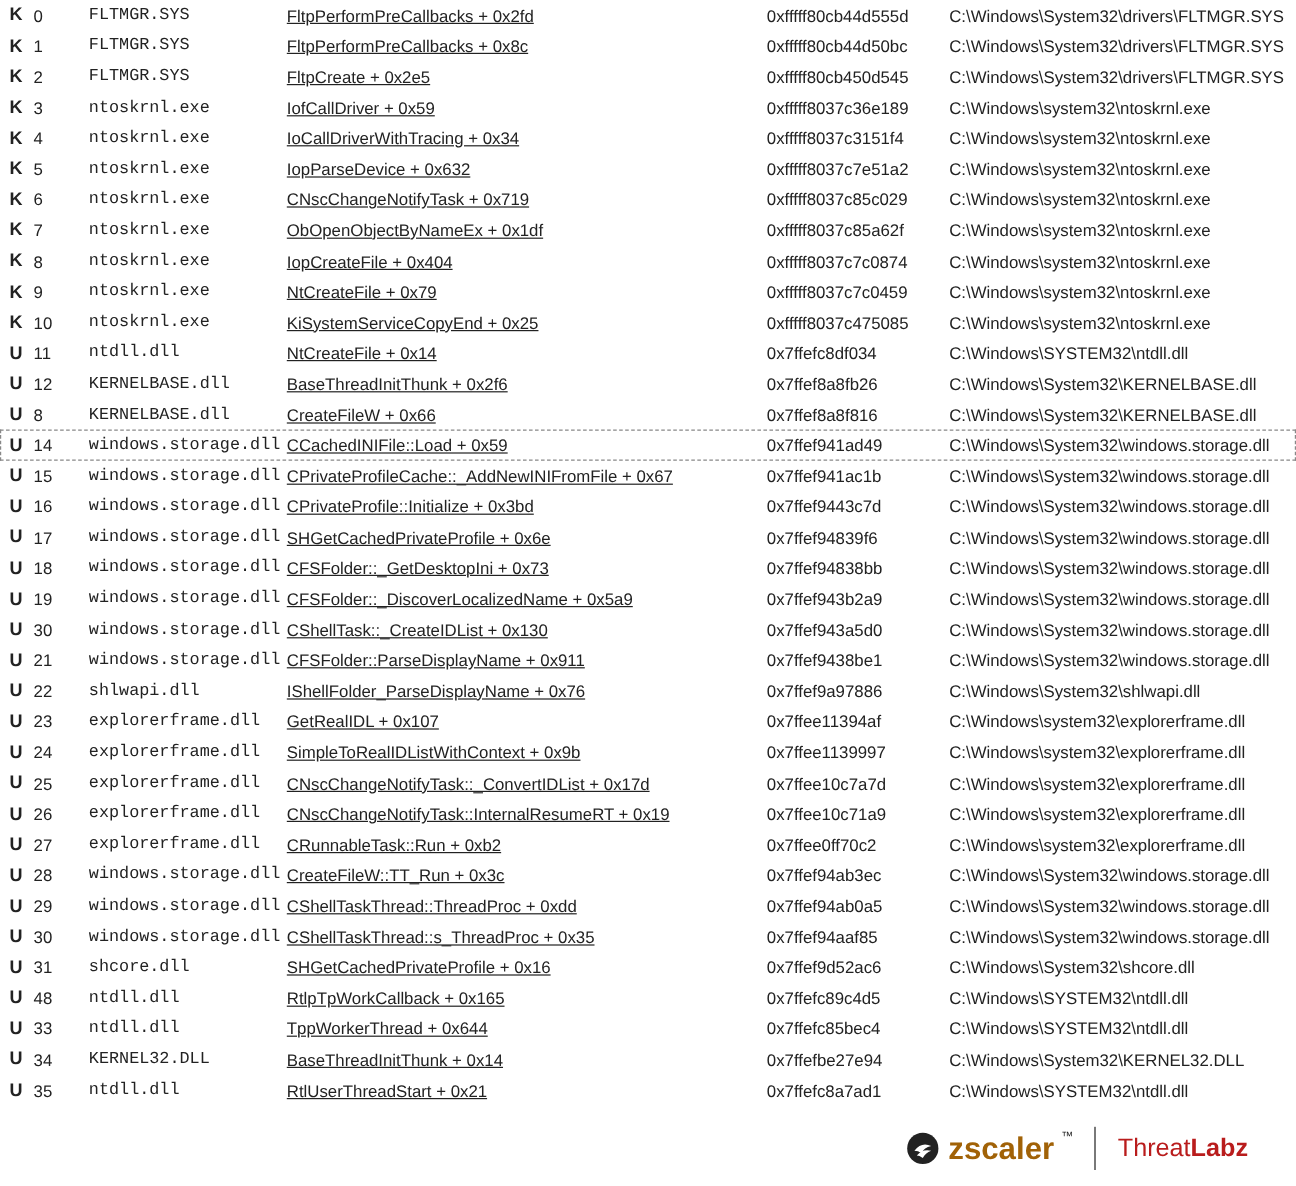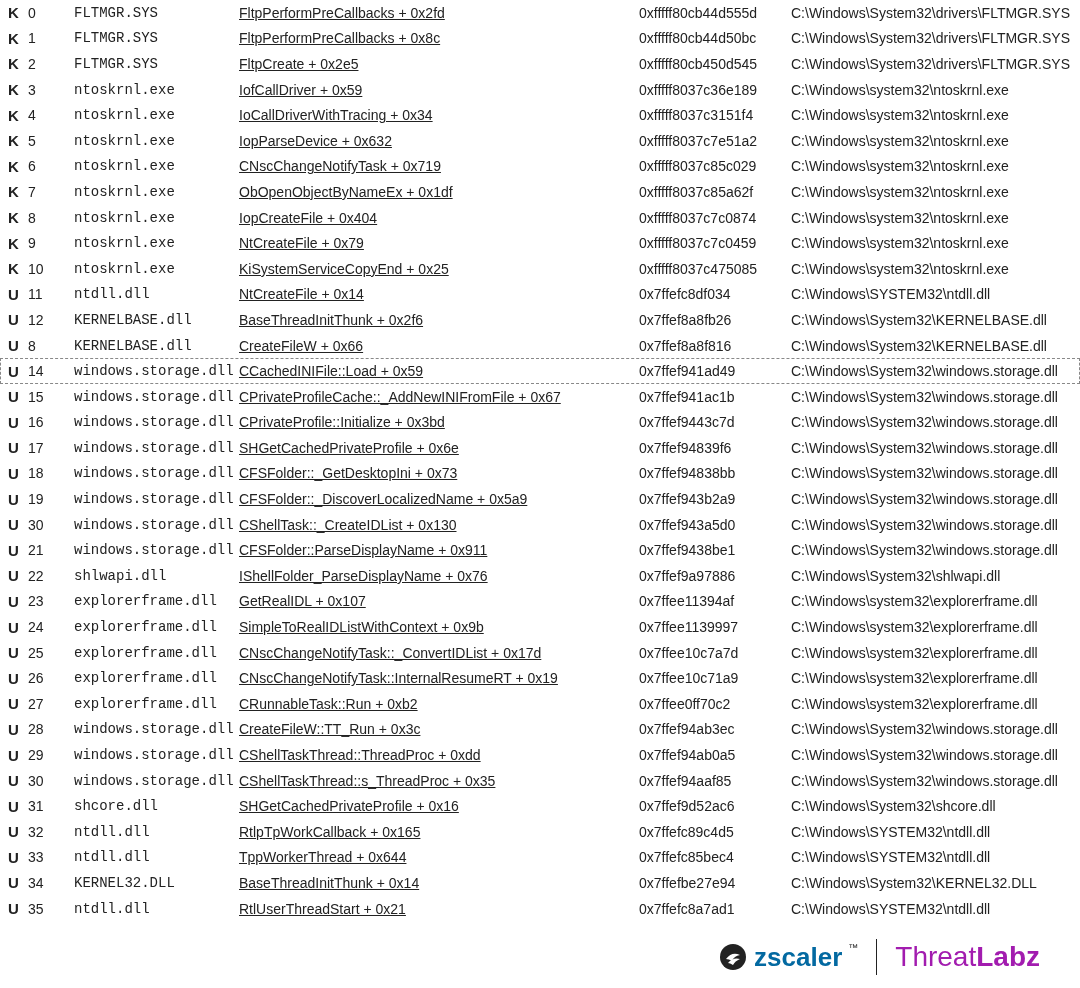--- a/index.html
+++ b/index.html
@@ -54,38 +54,38 @@
   }
   .zscaler {
     display: flex;
     align-items: center;
     gap: 6px;
     position: relative;
   }
   .zscaler-text {
     font-weight: 700;
     font-size: 26px;
-    color: #0369a1;
+    color: #a16207;
     font-family: Arial, sans-serif;
   }
   .tm {
     font-size: 10px;
     color: #222;
     position: relative;
     top: -10px;
   }
   .sep {
     width: 1px;
     height: 36px;
     background: #222;
   }
   .threatlabz {
-    font-size: 28px;
+    font-size: 21px;
     font-weight: 400;
-    color: #a21caf;
+    color: #b91c1c;
     font-family: Arial, sans-serif;
   }
   .threatlabz b { font-weight: 700; }
 </style>
 </head>
 <body>
 
 <table class="stack-table">
   <tbody id="stack-body">
       <tr>
@@ -339,21 +339,21 @@
       <tr>
         <td class="col-mode mode-U">U</td>
         <td class="col-idx">31</td>
         <td class="col-module">shcore.dll</td>
         <td class="col-func">SHGetCachedPrivateProfile + 0x16</td>
         <td class="col-addr">0x7ffef9d52ac6</td>
         <td class="col-path">C:\Windows\System32\shcore.dll</td>
       </tr>
       <tr>
         <td class="col-mode mode-U">U</td>
-        <td class="col-idx">32</td>
+        <td class="col-idx">48</td>
         <td class="col-module">ntdll.dll</td>
         <td class="col-func">RtlpTpWorkCallback + 0x165</td>
         <td class="col-addr">0x7ffefc89c4d5</td>
         <td class="col-path">C:\Windows\SYSTEM32\ntdll.dll</td>
       </tr>
       <tr>
         <td class="col-mode mode-U">U</td>
         <td class="col-idx">33</td>
         <td class="col-module">ntdll.dll</td>
         <td class="col-func">TppWorkerThread + 0x644</td>

